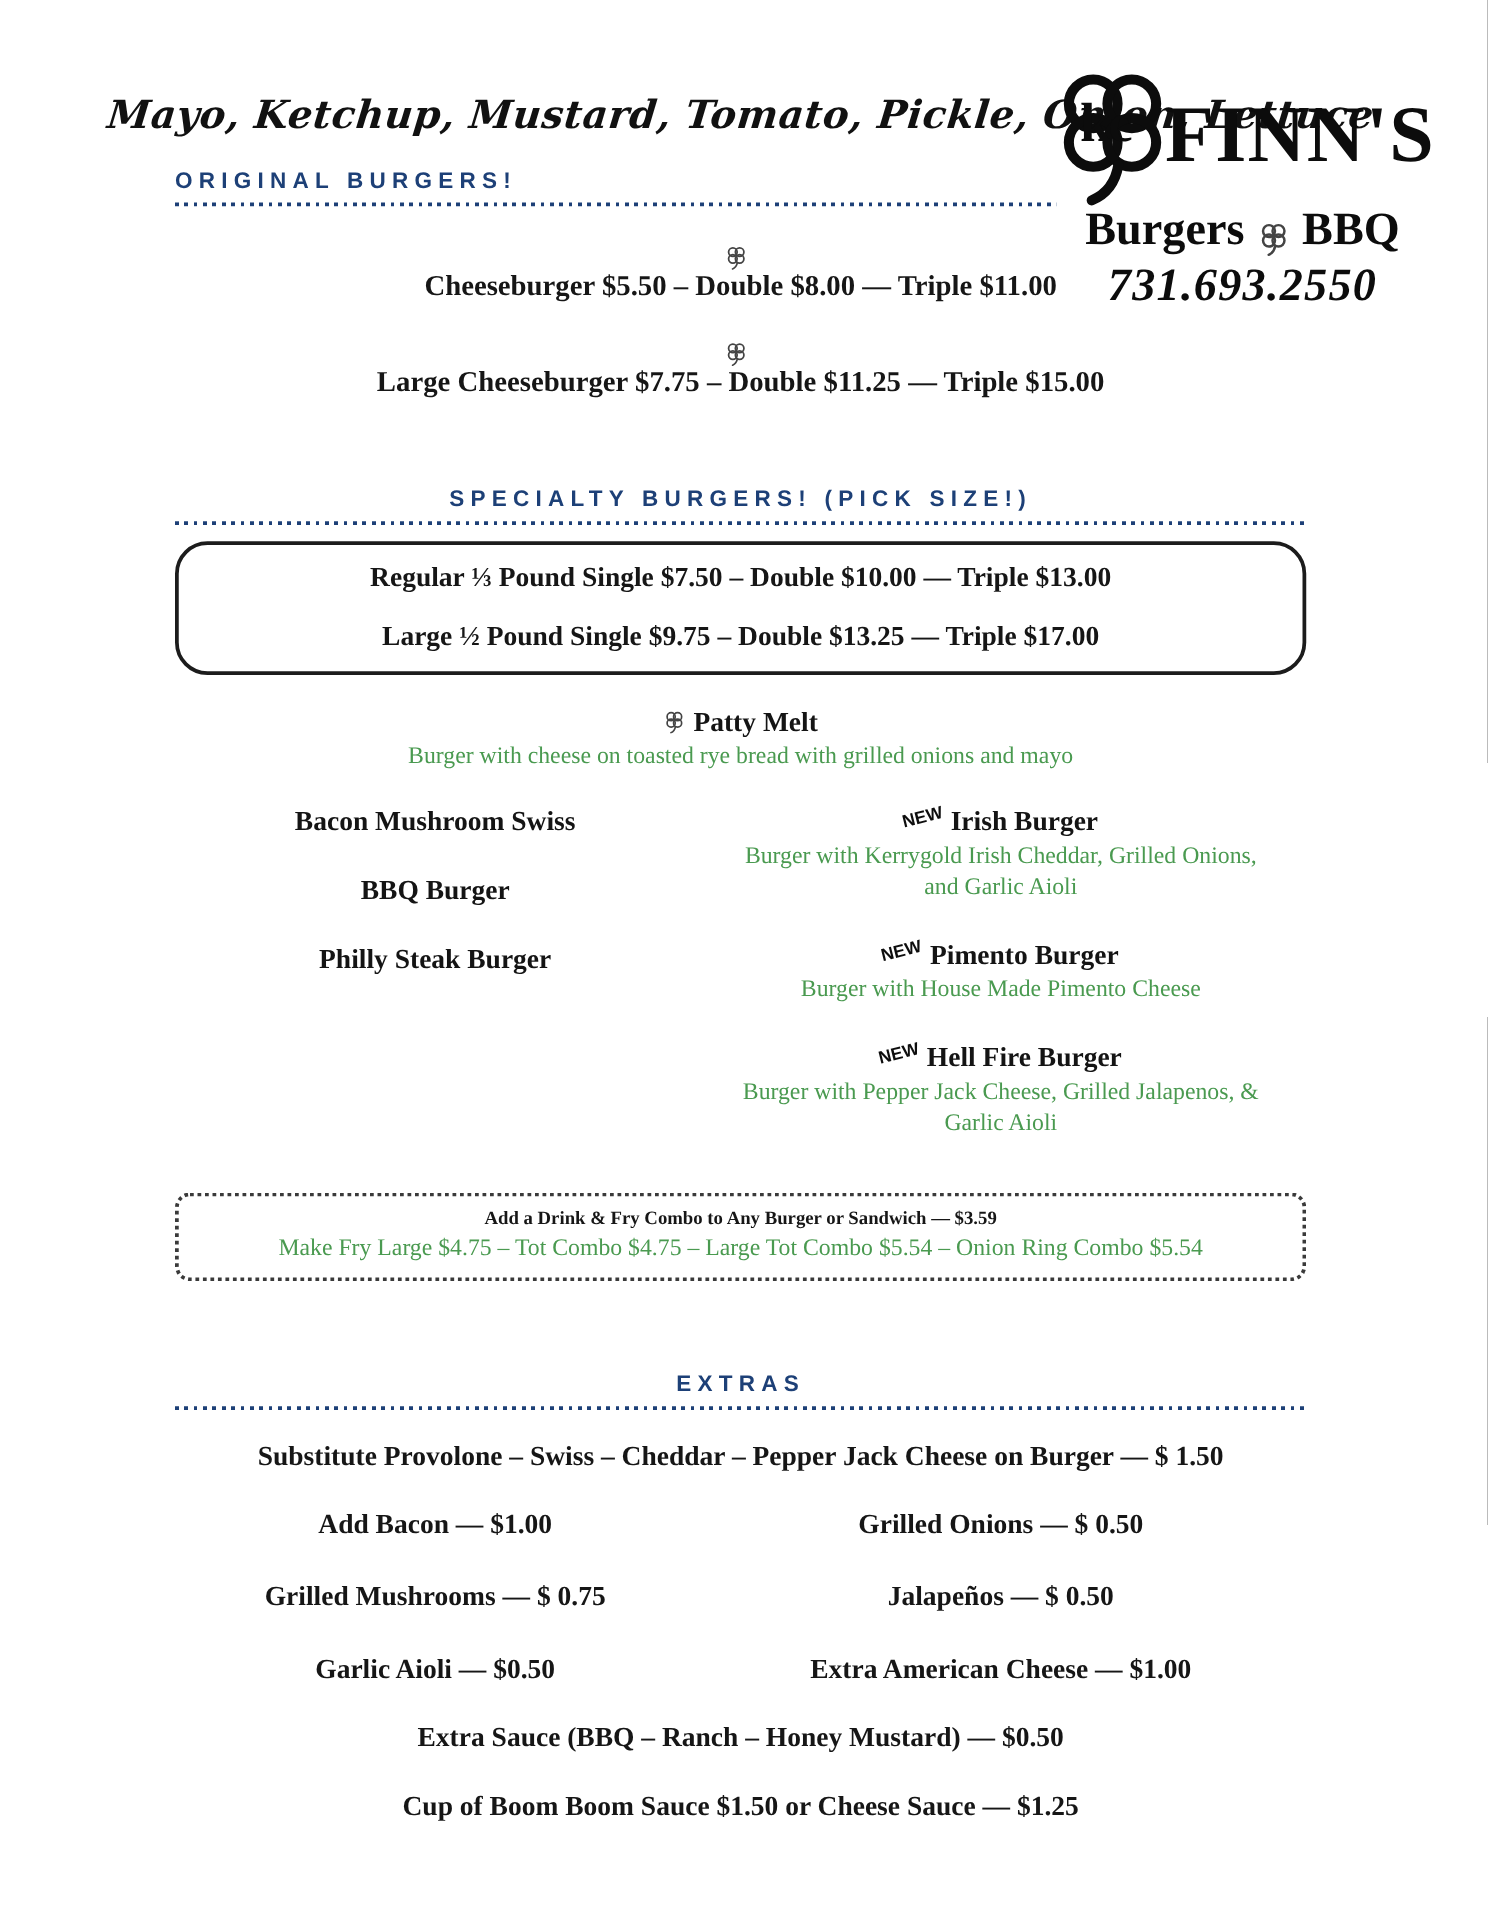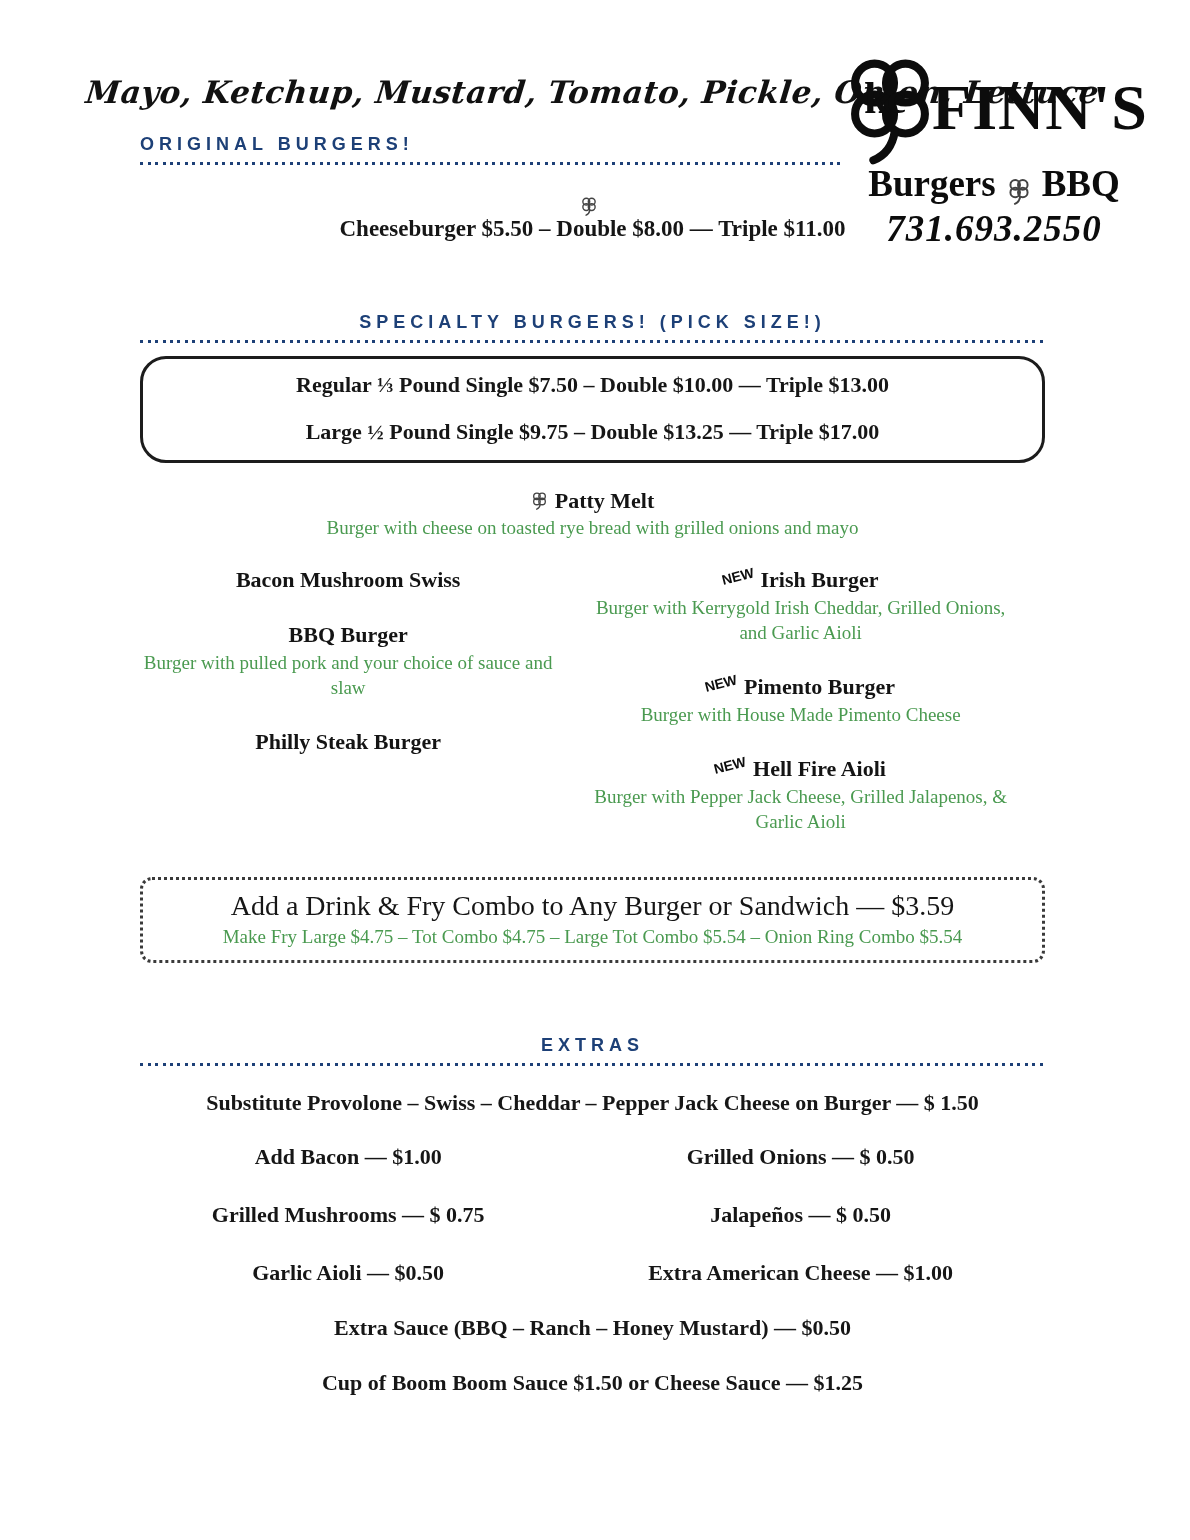--- a/index.html
+++ b/index.html
@@ -74,21 +74,21 @@
   .new-badge{
     display:inline-block;font-family:"Liberation Sans",sans-serif;font-weight:bold;
     font-size:14px;color:#0d0d0d;transform:rotate(-14deg) translateY(-6px);
     margin-right:5px;letter-spacing:0;
   }
   
   .combo-box{
     margin-top:14px;border:3px dotted #3a3a3a;border-radius:12px;
     text-align:center;padding:10px 8px 12px;
   }
-  .combo-title{font-size:28px;font-weight:normal;}
+  .combo-title{font-size:15px;font-weight:bold;}
   .combo-sub{font-size:19px;color:var(--green);margin-top:4px;}
   
   .extras-header{margin-top:72px;}
   .extras-sub-line{margin-top:24px;text-align:center;font-size:22px;font-weight:bold;}
   .extras-grid{
     display:grid;grid-template-columns:46% 54%;row-gap:32px;margin-top:28px;
   }
   .extras-cell{text-align:center;font-size:22px;font-weight:bold;}
   .extras-bottom{margin-top:29px;text-align:center;font-size:22px;font-weight:bold;}
 </style>
@@ -139,20 +139,26 @@
       <div class="sec-title">ORIGINAL BURGERS!</div>
       <div class="dotted"></div>
     </div>
 
     <div class="orig-item">
       <svg class="clover-sm" viewBox="0 0 40 48">
           <use href="#cloverShape" xlink:href="#cloverShape"></use>
         </svg>
       <span>Cheeseburger $5.50  –  Double $8.00 — Triple $11.00</span>
     </div>
+    <div class="orig-item">
+      <svg class="clover-sm" viewBox="0 0 40 48">
+          <use href="#cloverShape" xlink:href="#cloverShape"></use>
+        </svg>
+      <span>Large Cheeseburger $7.75 – Double $11.25 — Triple $15.00</span>
+    </div>
 
     <div class="spec-header">
       <div class="sec-title center">SPECIALTY BURGERS!  (PICK SIZE!)</div>
       <div class="dotted"></div>
     </div>
 
     <div class="size-box">
       <div class="size-line">Regular ⅓ Pound Single $7.50 – Double $10.00  — Triple $13.00</div>
       <div class="size-line">Large ½ Pound Single $9.75 – Double $13.25 — Triple $17.00</div>
     </div>
@@ -166,42 +172,41 @@
       <div class="item-desc">Burger with cheese on toasted rye bread with grilled onions and mayo</div>
     </div>
 
     <div class="cols">
       <div class="col-left">
         <div class="menu-item">
           <div class="item-name">Bacon Mushroom Swiss</div>
         </div>
         <div class="menu-item">
           <div class="item-name">BBQ Burger</div>
-          <div class="item-desc">Burger with pulled pork and your choice of sauce and slaw</div>
         </div>
         <div class="menu-item">
           <div class="item-name">Philly Steak Burger</div>
         </div>
       </div>
       <div class="col-right">
         <div class="menu-item">
           <div class="item-name">
             <span class="new-badge">NEW</span><span>Irish Burger</span>
           </div>
           <div class="item-desc">Burger with Kerrygold Irish Cheddar, Grilled Onions, and Garlic Aioli</div>
         </div>
         <div class="menu-item">
           <div class="item-name">
             <span class="new-badge">NEW</span><span>Pimento Burger</span>
           </div>
           <div class="item-desc">Burger with House Made Pimento Cheese</div>
         </div>
         <div class="menu-item">
           <div class="item-name">
-            <span class="new-badge">NEW</span><span>Hell Fire Aioli</span>
+            <span class="new-badge">NEW</span><span>Hell Fire Burger</span>
           </div>
           <div class="item-desc">Burger with Pepper Jack Cheese, Grilled Jalapenos, &amp; Garlic Aioli</div>
         </div>
       </div>
     </div>
 
     <div class="combo-box">
       <div class="combo-title">Add a Drink &amp; Fry Combo to Any Burger or Sandwich — $3.59</div>
       <div class="combo-sub">Make Fry Large $4.75 – Tot Combo $4.75 – Large Tot Combo $5.54 – Onion Ring Combo $5.54</div>
     </div>

